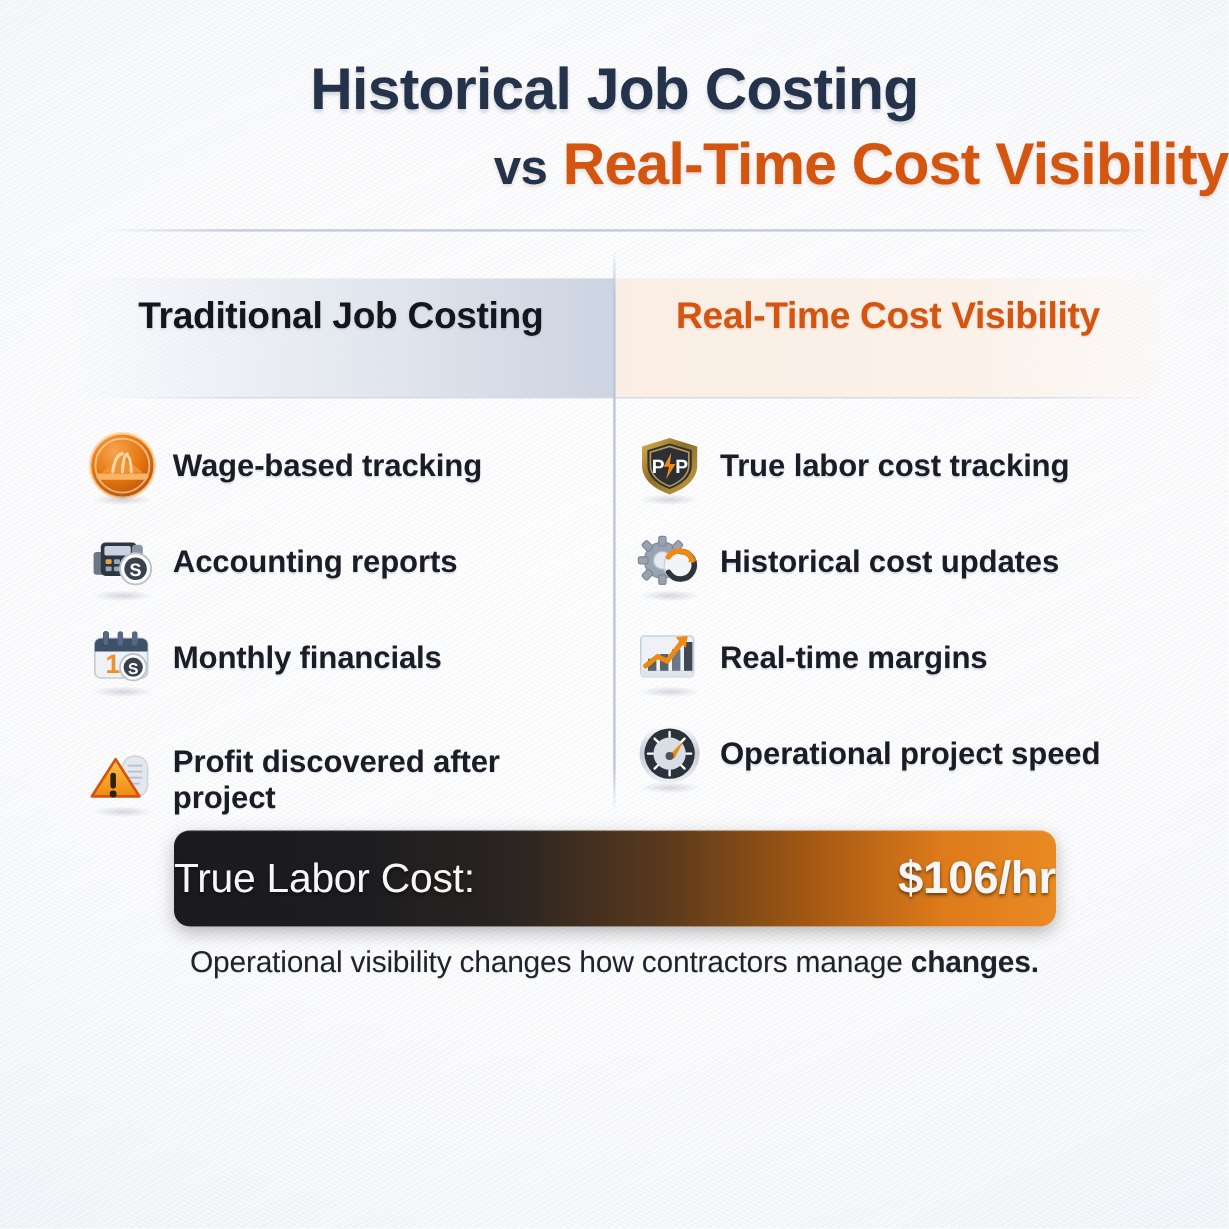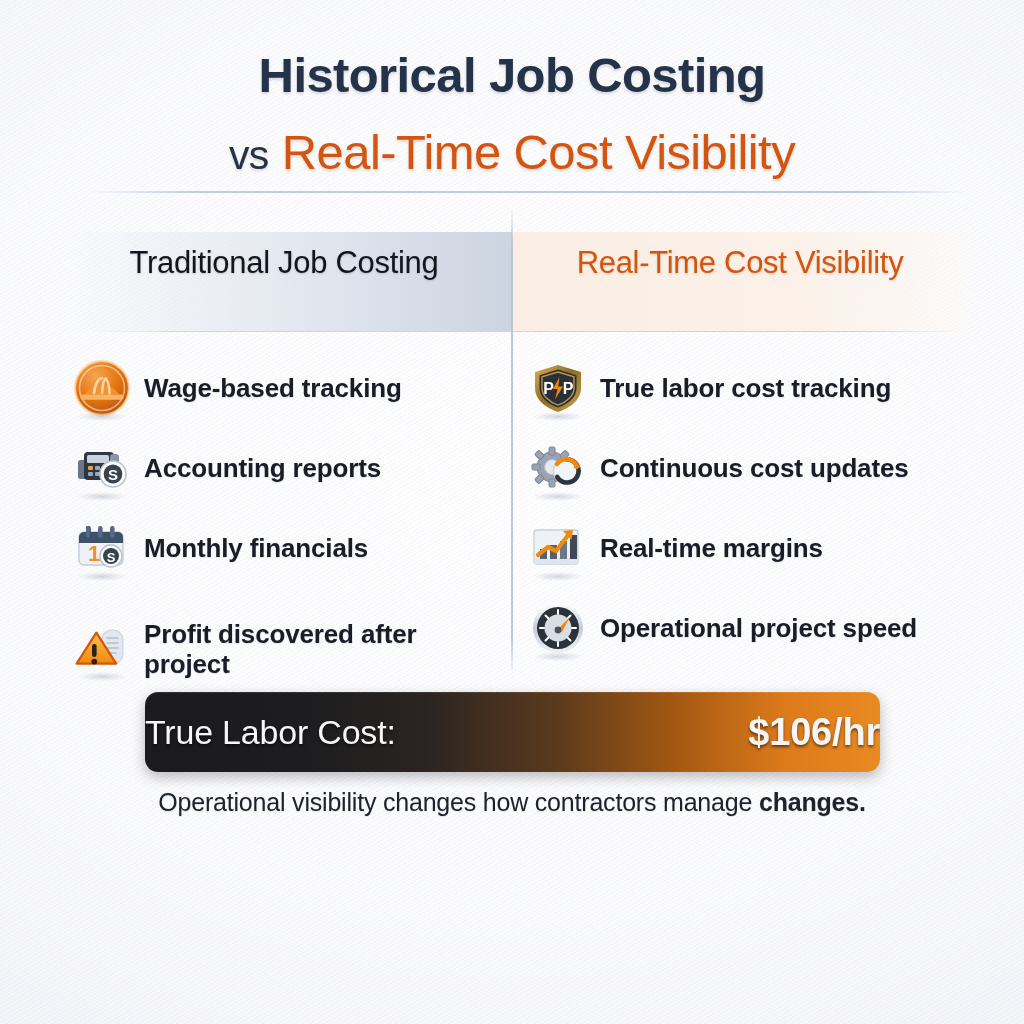--- a/index.html
+++ b/index.html
@@ -35,25 +35,26 @@
     text-align:center;
   }
   .title-line1 {
     font-size:49px; font-weight:bold;
     letter-spacing:-.6px;
     color:#24334a;
     line-height:1.12;
     text-shadow:0 2px 3px rgba(120,130,150,.30);
   }
   .title-line2 {
-    font-size:49px; font-weight:normal;
+    font-size:49px; font-weight:bold;
     letter-spacing:-.6px;
     line-height:1.12;
-    margin-top:22px;
+    margin-top:7px;
     text-shadow:0 2px 3px rgba(150,110,80,.26);
+    text-align:right;
   }
   .t-vs { color:#24334a; font-size:41px; }
   .t-orange { color:#d4550f; }
 
   
   .top-rule {
     position:absolute; left:86px; top:191px; width:880px; height:2px;
     background:linear-gradient(to right,
       rgba(200,208,224,0) 0%,
       rgba(186,196,216,.85) 12%,
@@ -88,21 +89,21 @@
     background:linear-gradient(to right,
       rgba(200,208,224,0) 0%,
       rgba(192,200,218,.75) 12%,
       rgba(192,200,218,.8) 88%,
       rgba(200,208,224,0) 100%);
   }
 
   .col-head {
     position:absolute; top:244px; width:456px;
     text-align:center;
-    font-size:31px; font-weight:normal;
+    font-size:31px; font-weight:bold;
     letter-spacing:-.3px;
     line-height:1.24;
   }
   .col-head-left  { left:56px;  color:#13161d; text-shadow:0 1px 2px rgba(120,132,155,.35); }
   .col-head-right { left:512px; color:#d4550f; text-shadow:0 1px 2px rgba(170,120,80,.3); }
 
   
   .list { position:absolute; top:348px; }
   .list-left  { left:68px;  width:440px; }
   .list-right { left:524px; width:452px; }
@@ -331,21 +332,21 @@
               <rect x="8.5" y="37" width="6" height="8" rx="1.4" transform="rotate(45 11.5 41)"></rect>
             </g>
           </g>
           <circle cx="24" cy="29" r="7.5" fill="#e6eaf0" stroke="#b3bcc8" stroke-width="1.2"></circle>
           <circle cx="39" cy="33" r="13.5" fill="#f2f5f8" stroke="#cbd3dd" stroke-width="1.3"></circle>
           <path d="M39 21.5 a11.5 11.5 0 1 1 -9.8 17.5" fill="none" stroke="#2e3440" stroke-width="4.6" stroke-linecap="round"></path>
           <path d="M29 26 a11.5 11.5 0 0 1 20 2.6" fill="none" stroke="#ef8a11" stroke-width="4.6" stroke-linecap="round"></path>
           <path d="M48 24 l4.6 5.2 l-7 1.4 z" fill="#ef8a11"></path>
         </svg>
       </span>
-      <span class="label">Continuous cost updates</span>
+      <span class="label">Historical cost updates</span>
     </div>
 
     <div class="row">
       <span class="icon">
         <svg class="ic-svg" width="60" height="60" viewBox="0 0 60 60">
           <rect x="6" y="12" width="44" height="34" rx="3" fill="#eef2f6" stroke="#c6cfda" stroke-width="1.3"></rect>
           <rect x="6" y="40" width="44" height="6" rx="2" fill="#dfe5ec"></rect>
           <rect x="12" y="31" width="7" height="10" fill="#58626f"></rect>
           <rect x="22" y="27" width="7" height="14" fill="#58626f"></rect>
           <rect x="32" y="23" width="7" height="18" fill="#6d7886"></rect>

